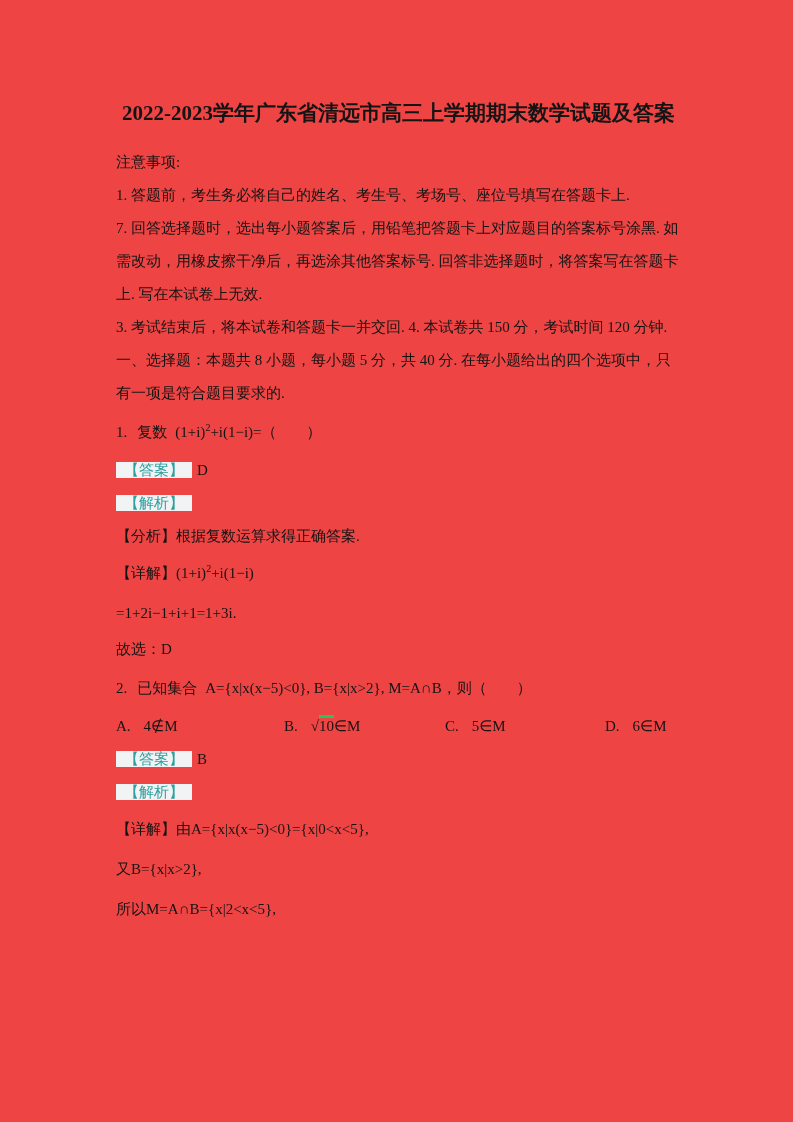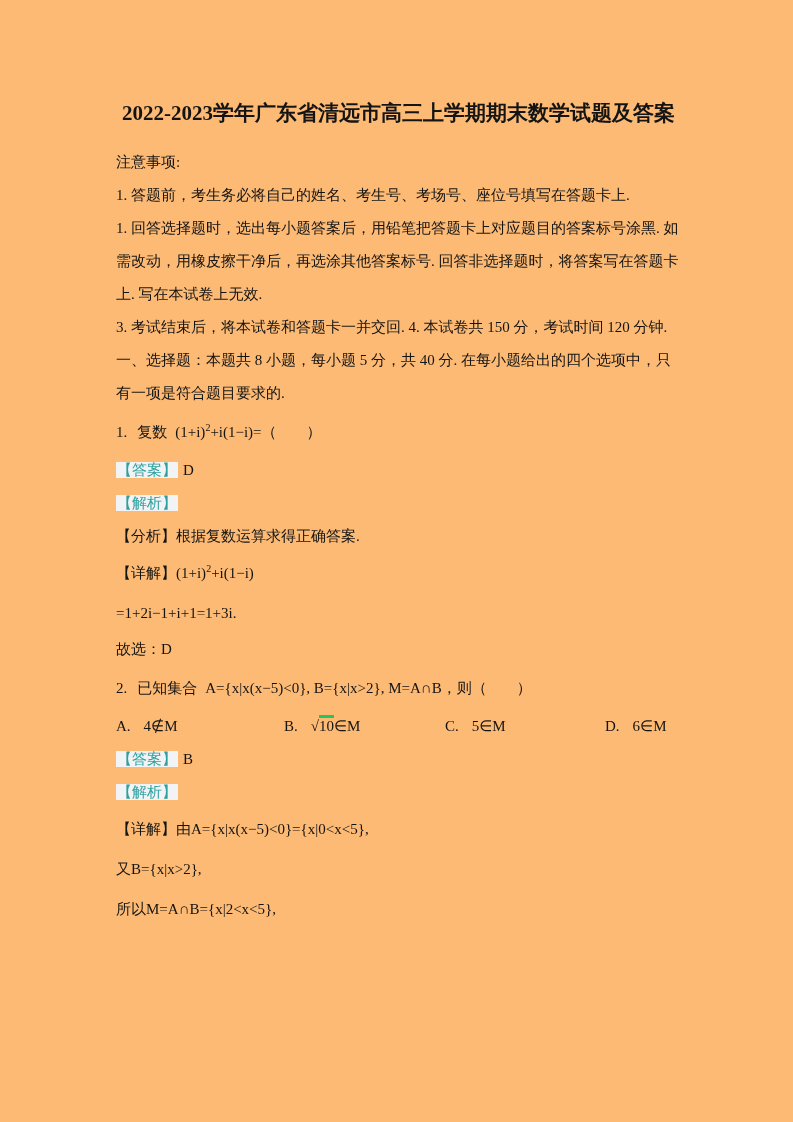--- a/index.html
+++ b/index.html
@@ -2,21 +2,21 @@
 <html style="--accent: #2fa0a0;"><head>
 <meta charset="utf-8">
 <style>
   :root { --accent: #2fa0a0; }
   html, body { margin: 0; padding: 0; }
   body { background: #ffffff; }
   .page {
     position: relative;
     width: 793px;
     height: 1122px;
-    background: #fdba74;
+    background: #ef4444;
     padding: 94px 112px 0 116px;
     box-sizing: border-box;
     font-family: "Liberation Serif", serif;
     font-size: 15px;
     color: #141414;
     overflow: hidden;
   }
   .title {
     font-size: 21px;
     font-weight: 700;
@@ -28,21 +28,21 @@
   .bold { font-weight: 400; }
   .stem { margin: 0; line-height: 44px; }
   .fx   { margin: 0; line-height: 40px; }
   .num  { margin-right: 10px; }
   .lead { margin-right: 8px; }
   .math { font-family: "Liberation Serif", serif; }
   sup { font-size: 10px; line-height: 0; }
   .tag {
     color: var(--accent);
     background: #f1f3f4;
-    padding: 0 1px;
+    padding: 0 8px;
     margin-right: 2px;
   }
   .options { display: flex; line-height: 33px; margin: 0; }
   .o1 { width: 168px; }
   .o2 { width: 161px; }
   .o3 { width: 160px; }
   .o4 { flex: 1; }
   .opt-label { margin-right: 13px; }
   .sqrt-sym { }
   .sqrt-rad { border-top: 3px solid #22c55e; }
@@ -50,21 +50,21 @@
 </style>
 </head>
 <body>
 
 <div class="page">
 
   <h1 class="title">2022-2023学年广东省清远市高三上学期期末数学试题及答案</h1>
 
   <p class="para bold">注意事项:</p>
   <p class="para">1. 答题前，考生务必将自己的姓名、考生号、考场号、座位号填写在答题卡上.</p>
-  <p class="para">1. 回答选择题时，选出每小题答案后，用铅笔把答题卡上对应题目的答案标号涂黑. 如需改动，用橡皮擦干净后，再选涂其他答案标号. 回答非选择题时，将答案写在答题卡上. 写在本试卷上无效.</p>
+  <p class="para">7. 回答选择题时，选出每小题答案后，用铅笔把答题卡上对应题目的答案标号涂黑. 如需改动，用橡皮擦干净后，再选涂其他答案标号. 回答非选择题时，将答案写在答题卡上. 写在本试卷上无效.</p>
   <p class="para">3. 考试结束后，将本试卷和答题卡一并交回. 4. 本试卷共 150 分，考试时间 120 分钟.</p>
 
   <p class="para">一、选择题：本题共 8 小题，每小题 5 分，共 40 分. 在每小题给出的四个选项中，只有一项是符合题目要求的.</p>
 
   <p class="stem">
     <span class="num">1.</span><span class="lead">复数</span><span class="math"><span>(1+i)</span><sup>2</sup><span>+i(1−i)=</span></span><span>（　　）</span>
   </p>
 
 
   <p class="para">

